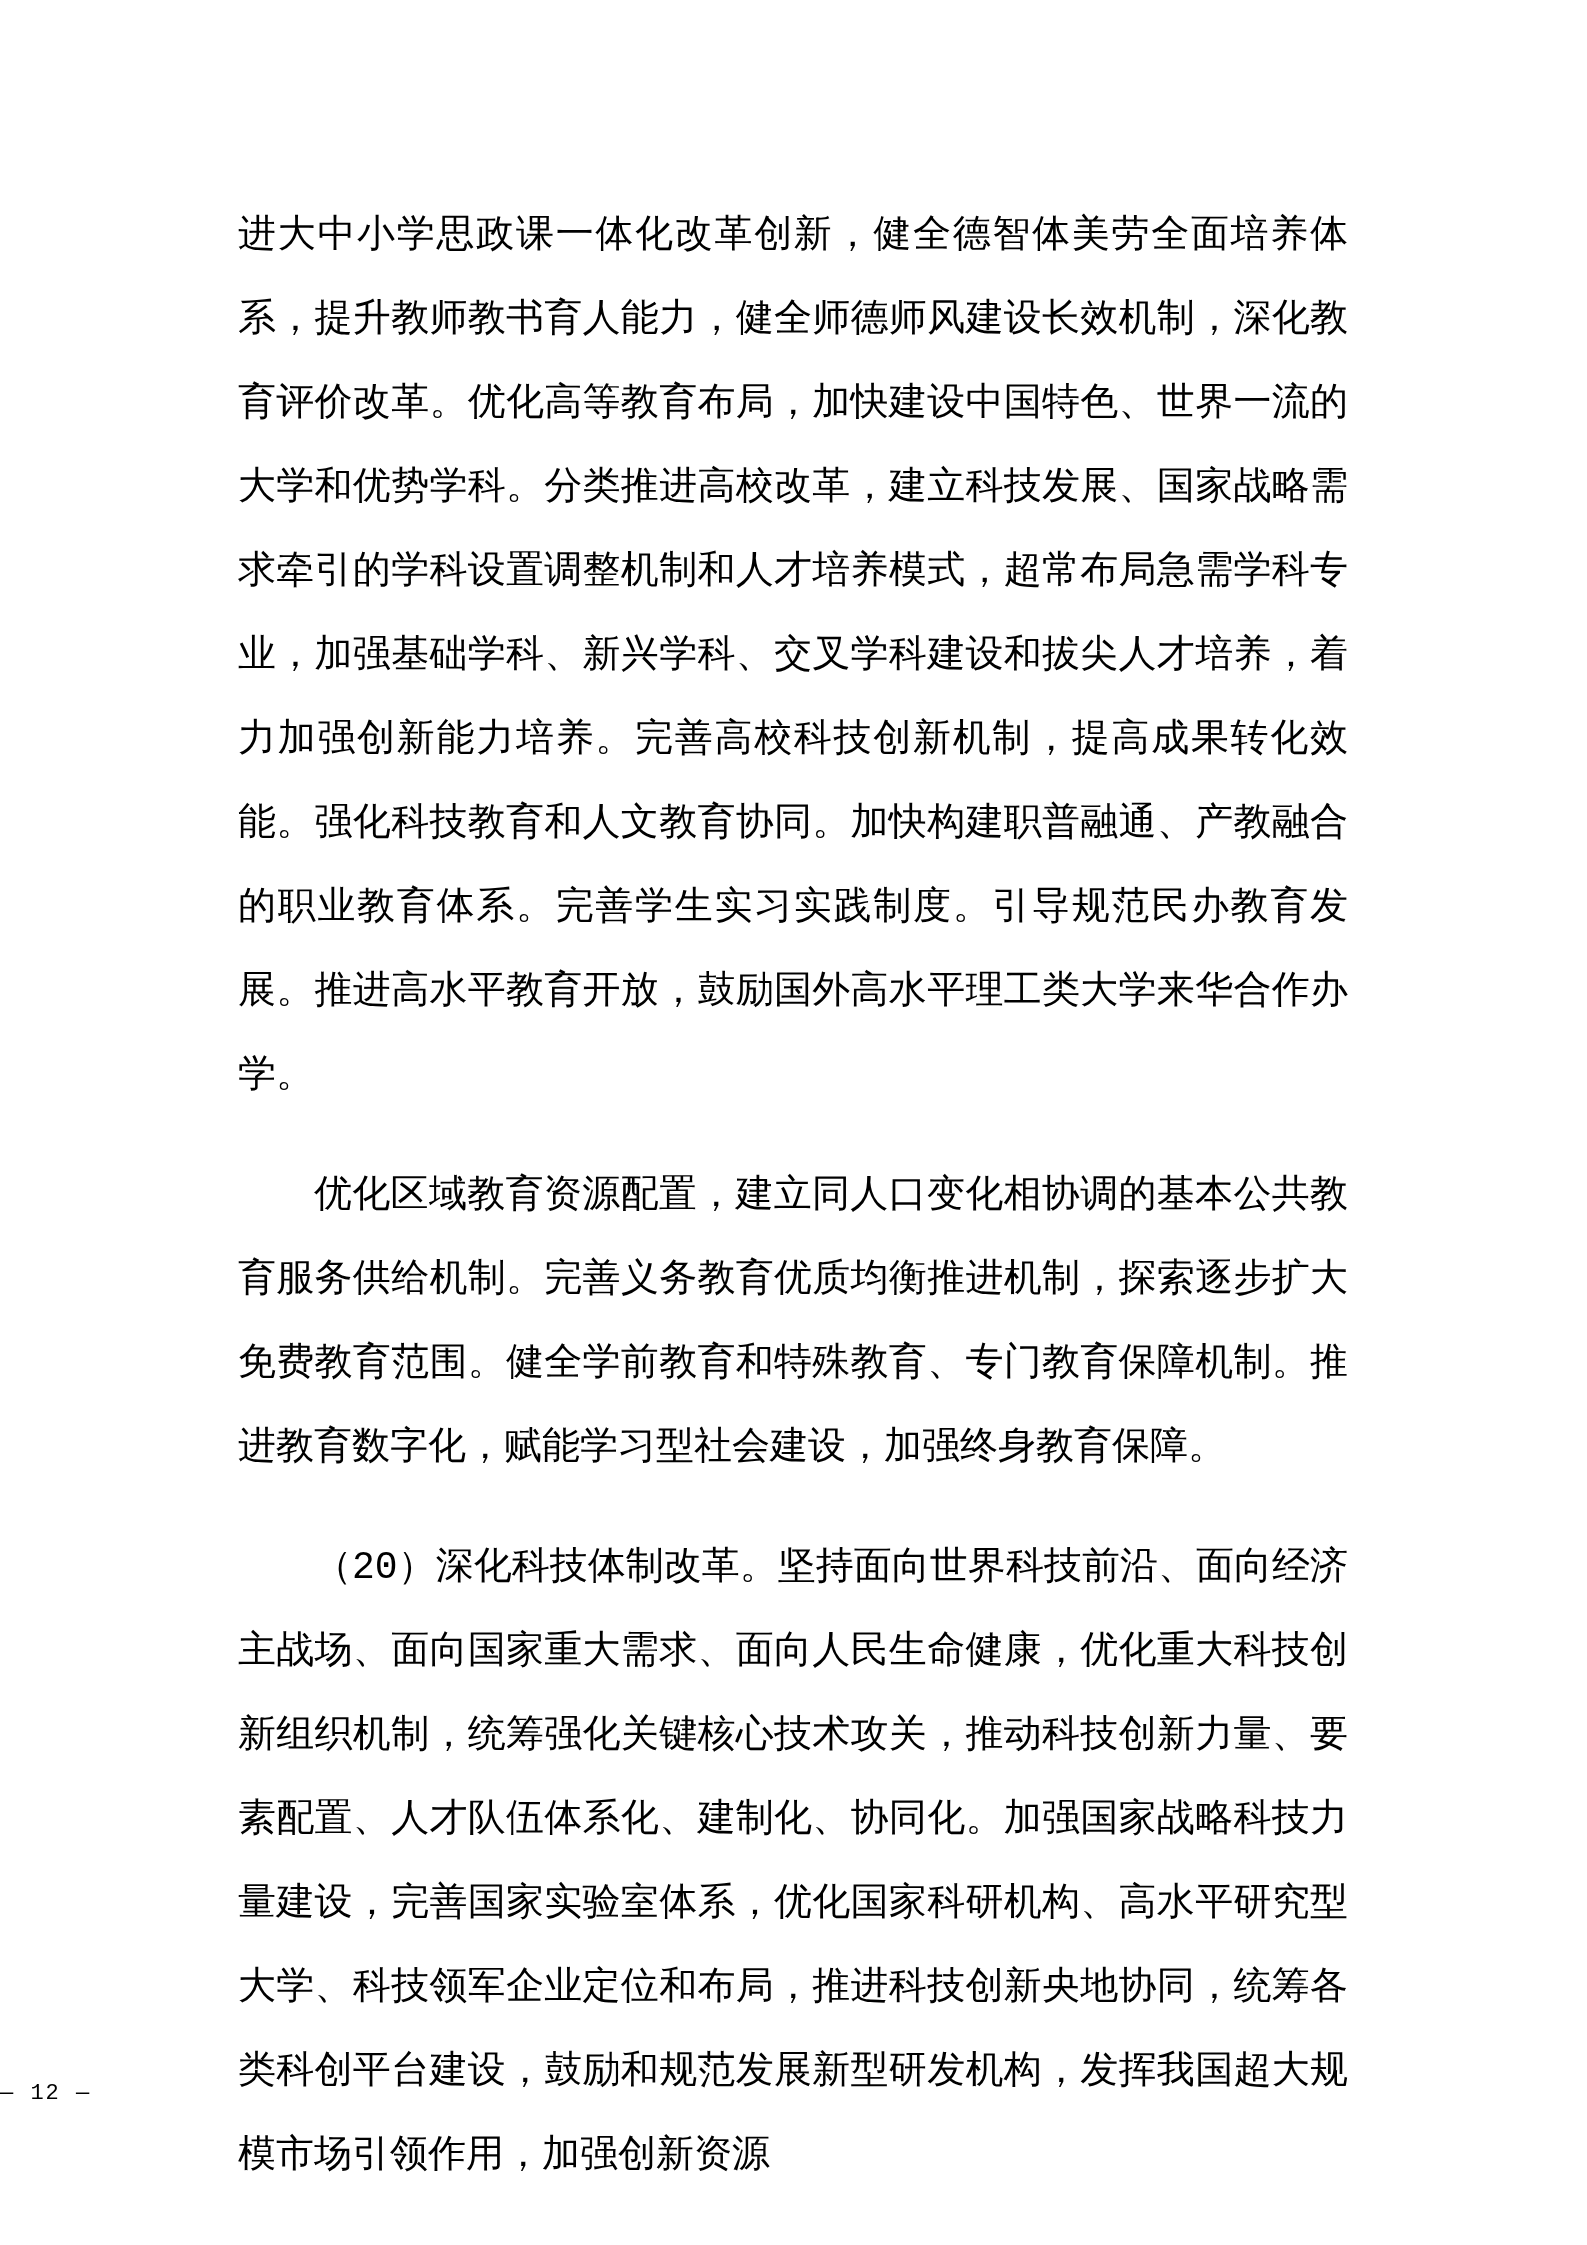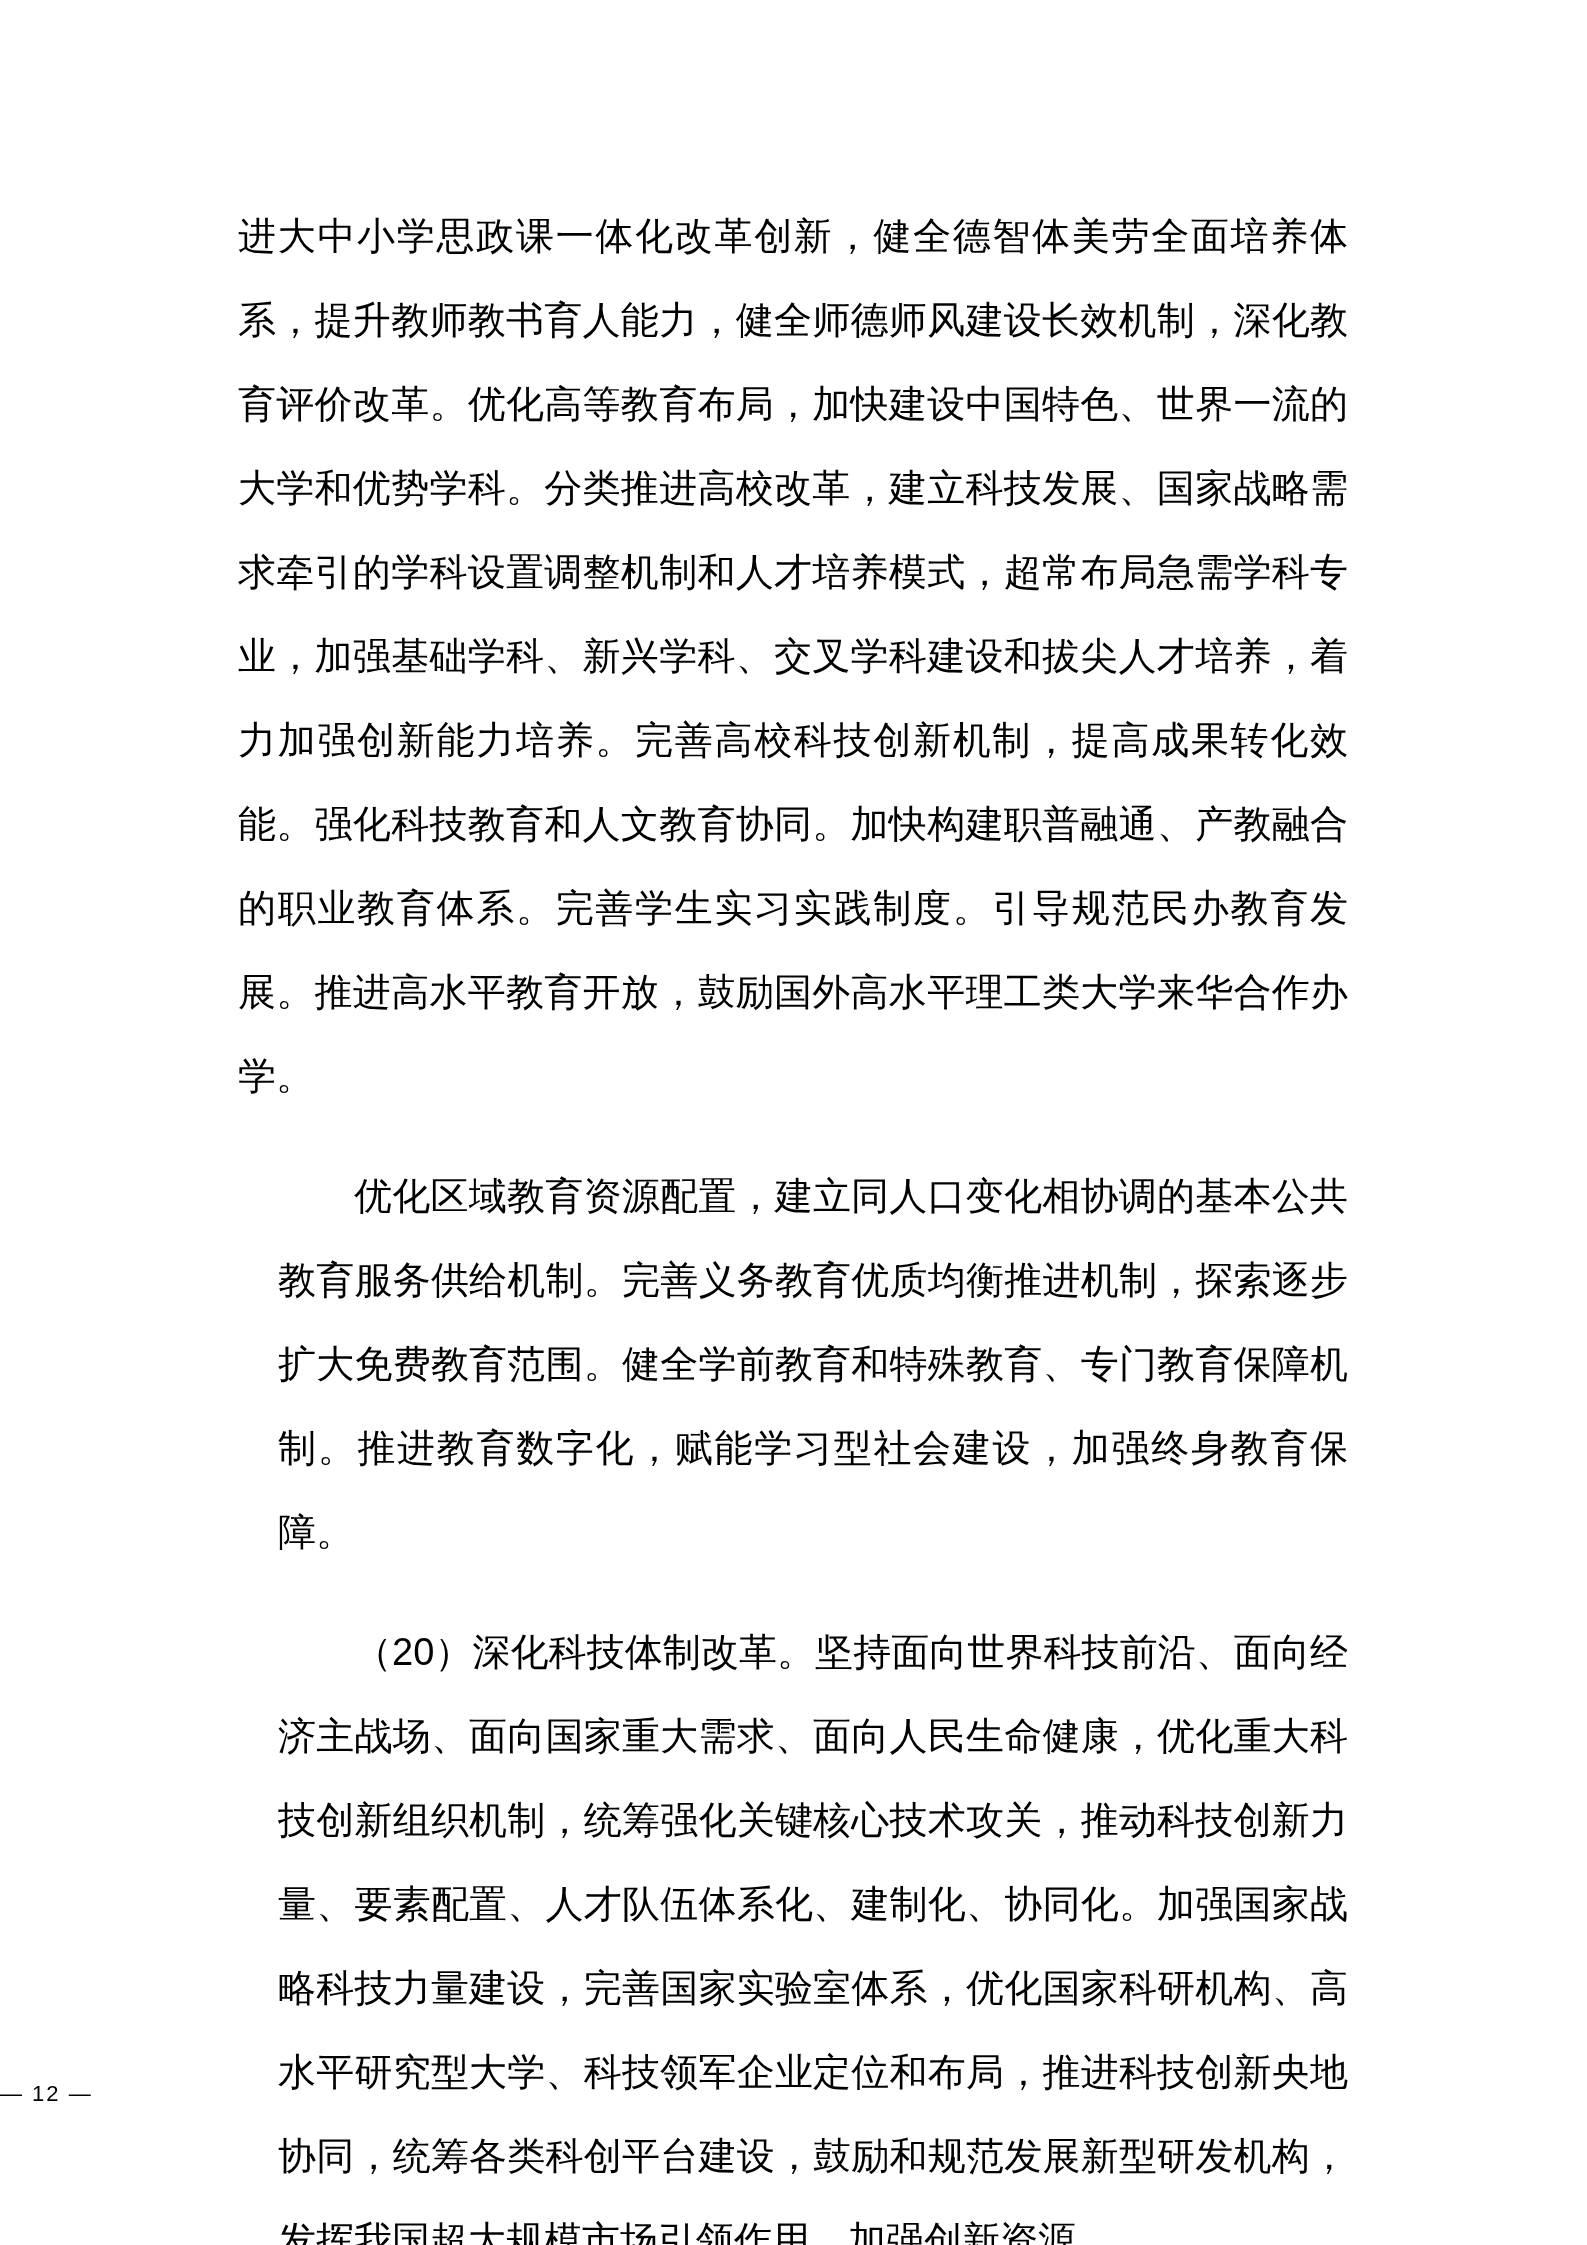--- a/index.html
+++ b/index.html
@@ -6,41 +6,40 @@
     margin: 0;
     padding: 0;
     background: #ffffff;
   }
   .page {
     position: relative;
     width: 1587px;
     height: 2245px;
     background: #ffffff;
     color: #000000;
-    font-family: Liberation Sans, sans-serif;
+    font-family: Liberation Mono, monospace;
     overflow: hidden;
   }
   .content {
     position: absolute;
     left: 238px;
     top: 194px;
     width: 1110px;
   }
   .para {
     margin: 0 0 36px 0;
     font-size: 38px;
     line-height: 84px;
     text-align: justify;
     text-justify: inter-ideograph;
     word-break: break-all;
     color: #000000;
   }
   .para.indent {
     text-indent: 76px;
-    margin-left: 40px;
   }
   .page-footer {
     position: absolute;
     top: 2080px;
     left: 0;
     width: 100%;
     text-align: left;
     font-size: 22px;
     line-height: 28px;
     color: #000000;

